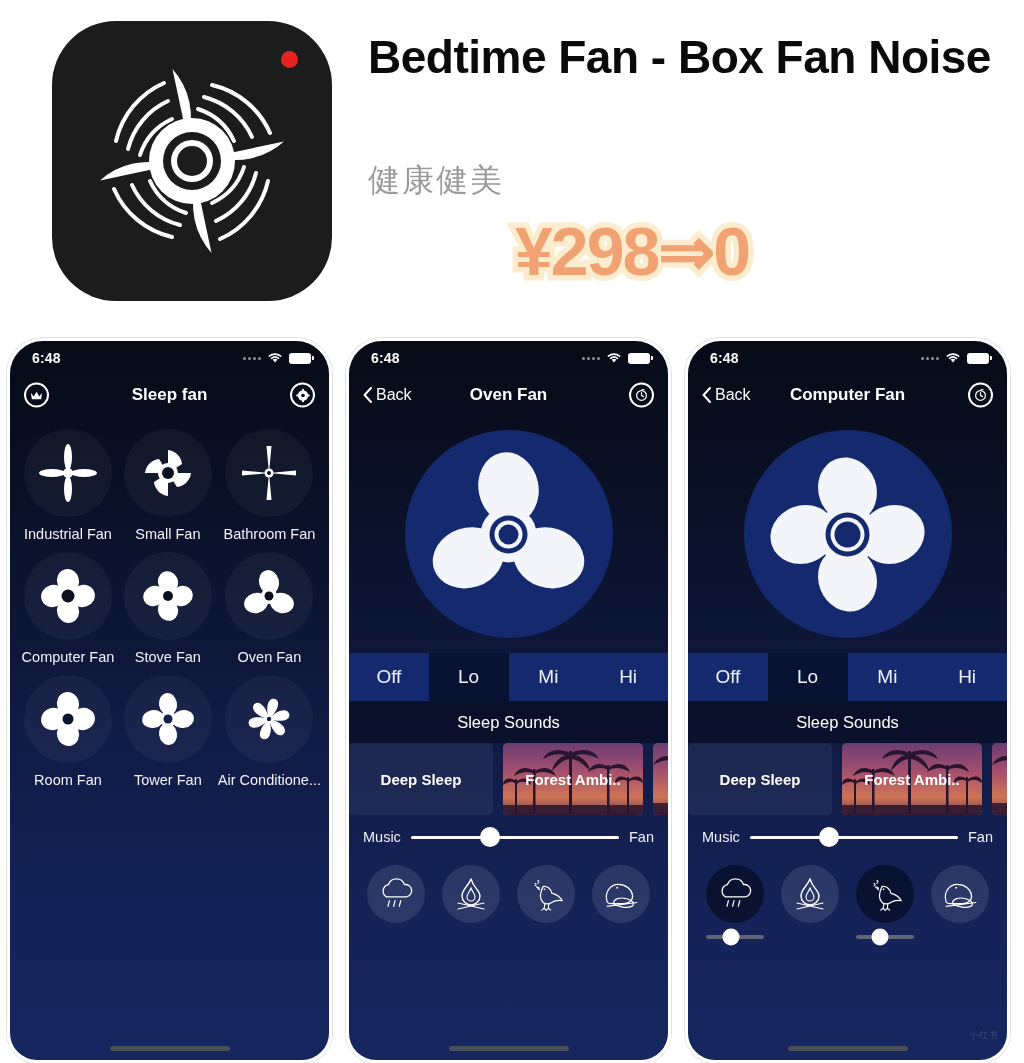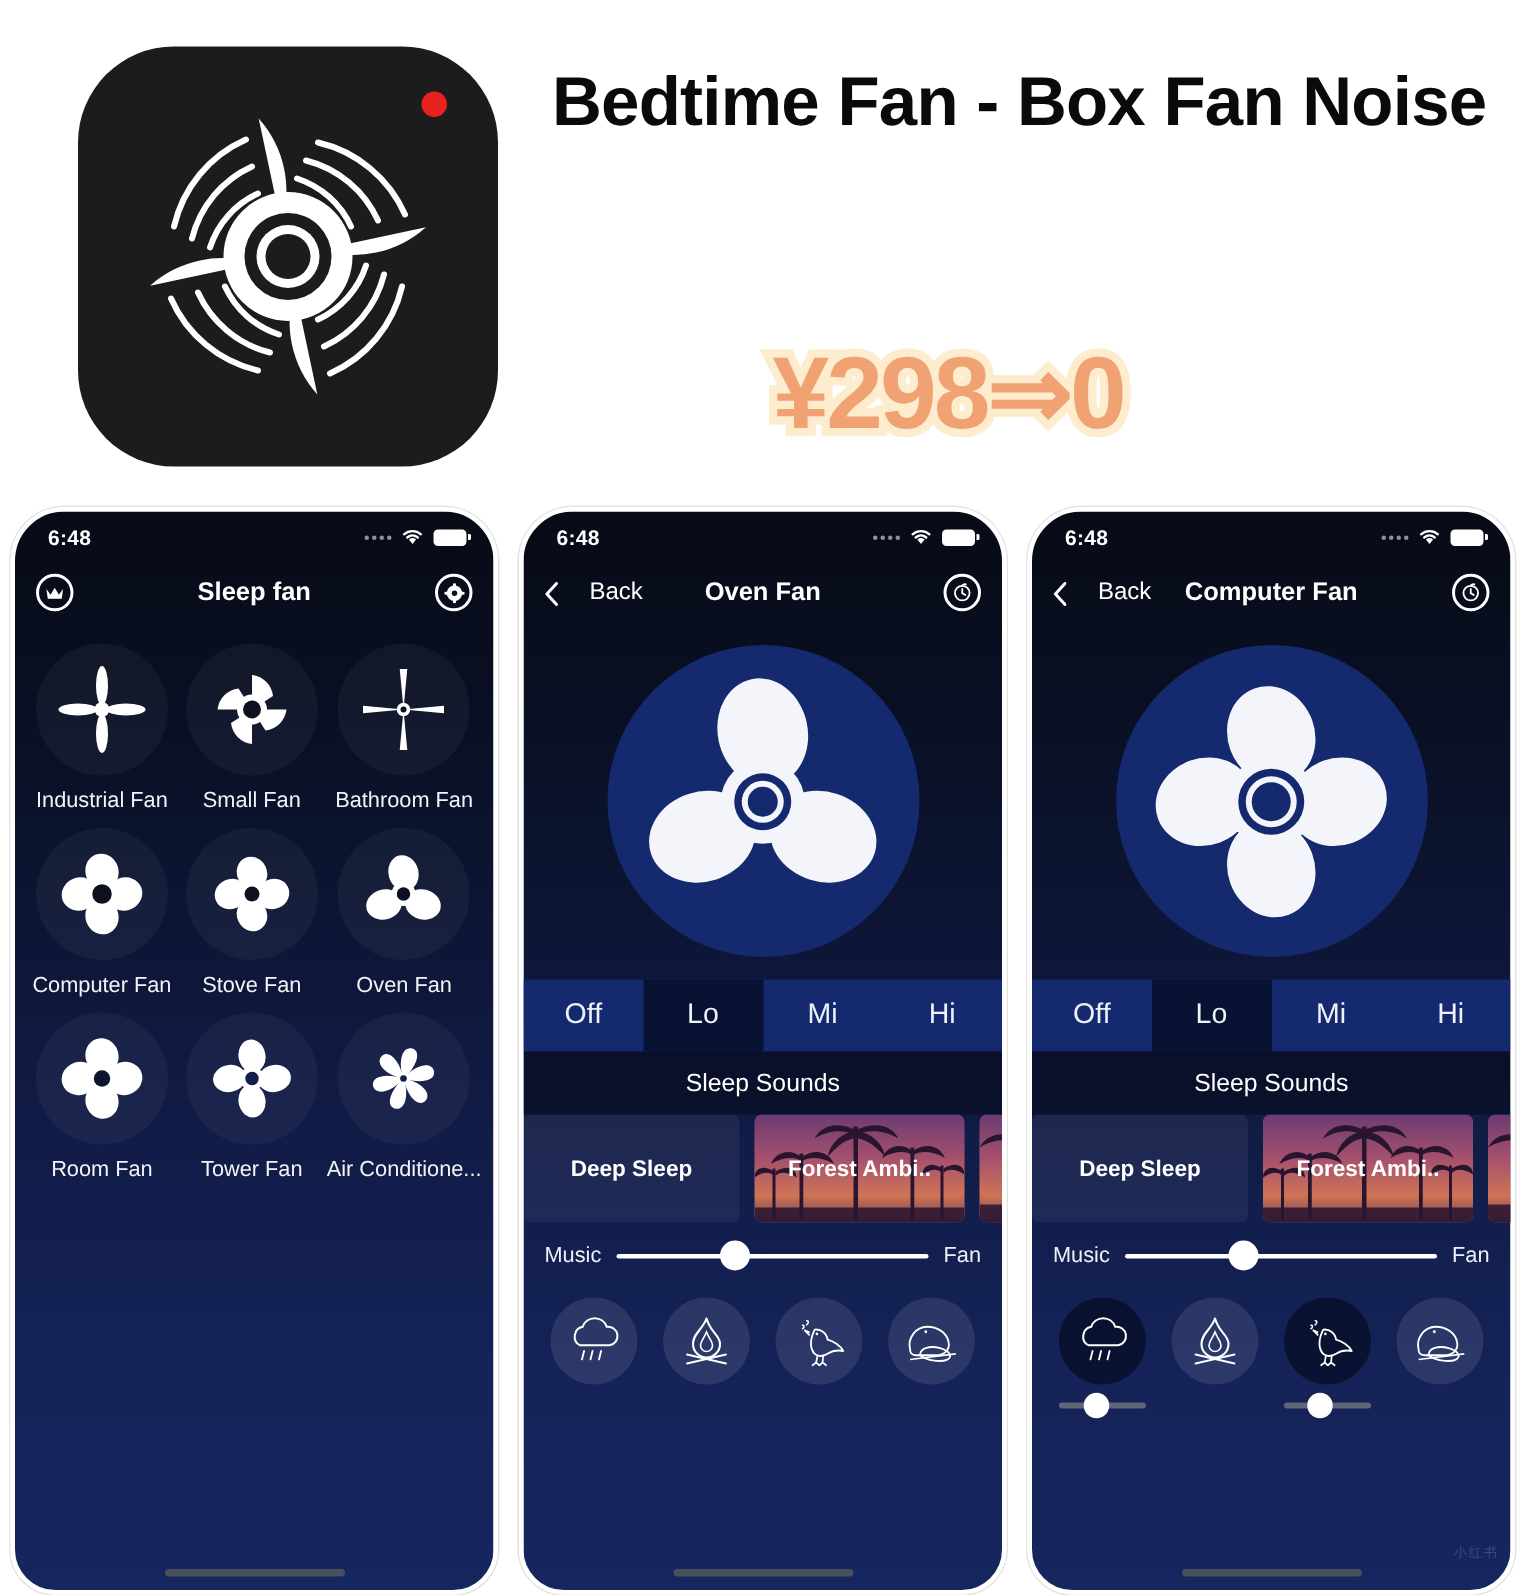--- a/index.html
+++ b/index.html
@@ -5,21 +5,21 @@
   * { box-sizing: border-box; margin: 0; padding: 0; }
   html, body {
     width: 1024px; height: 1063px;
     background: #ffffff;
     font-family: "Liberation Sans", sans-serif;
     overflow: hidden;
   }
 
   
   .header {
-    position: absolute; left: 0; top: 14px;
+    position: absolute; left: 0; top: 4px;
     width: 832px; height: 330px;
     background: #ffffff;
   }
   .app-icon-wrap {
     position: absolute; left: 52px; top: 17px;
     width: 280px; height: 280px;
   }
   .app-icon {
     width: 280px; height: 280px;
     border-radius: 64px;
@@ -101,21 +101,21 @@
     position: absolute; top: 50%; transform: translateY(-50%);
     display: flex; align-items: center;
   }
   .nav-left { left: 14px; }
   .nav-right { right: 14px; }
   .round-icon {
     width: 25px; height: 25px; border-radius: 50%;
     border: 2px solid #fff;
     display: flex; align-items: center; justify-content: center;
   }
-  .back-btn { display: flex; align-items: flex-end; gap: 21px; color: #fff; font-size: 16px; }
+  .back-btn { display: flex; align-items: center; gap: 4px; color: #fff; font-size: 16px; }
 
   
   .fan-grid {
     padding: 14px 8px 0 8px;
     display: grid;
     grid-template-columns: repeat(3, 1fr);
     row-gap: 10px;
   }
   .fan-cell { display: flex; flex-direction: column; align-items: center; }
   .fan-circle {
@@ -234,20 +234,21 @@
           <path d="M64 120 A84 84 0 0 1 112 62" transform="rotate(270 140 140)"></path>
           <path d="M76 128 A72 72 0 0 1 116 80" transform="rotate(270 140 140)"></path>
           <path d="M88 134 A60 60 0 0 1 120 98" transform="rotate(270 140 140)"></path>
         </g>
       </svg>
       <div class="red-dot"></div>
     </div>
   </div>
 
   <div class="app-title">Bedtime Fan - Box Fan Noise</div>
+  <div class="app-subtitle">健康健美</div>
   <div class="price-badge">¥298⇒0</div>
 </div>
 
 <div class="phones">
 
   <div class="phone">
     <div class="statusbar">
       <span class="sb-time">6:48</span>
       <span class="sb-right">
         <span class="sb-dots">

